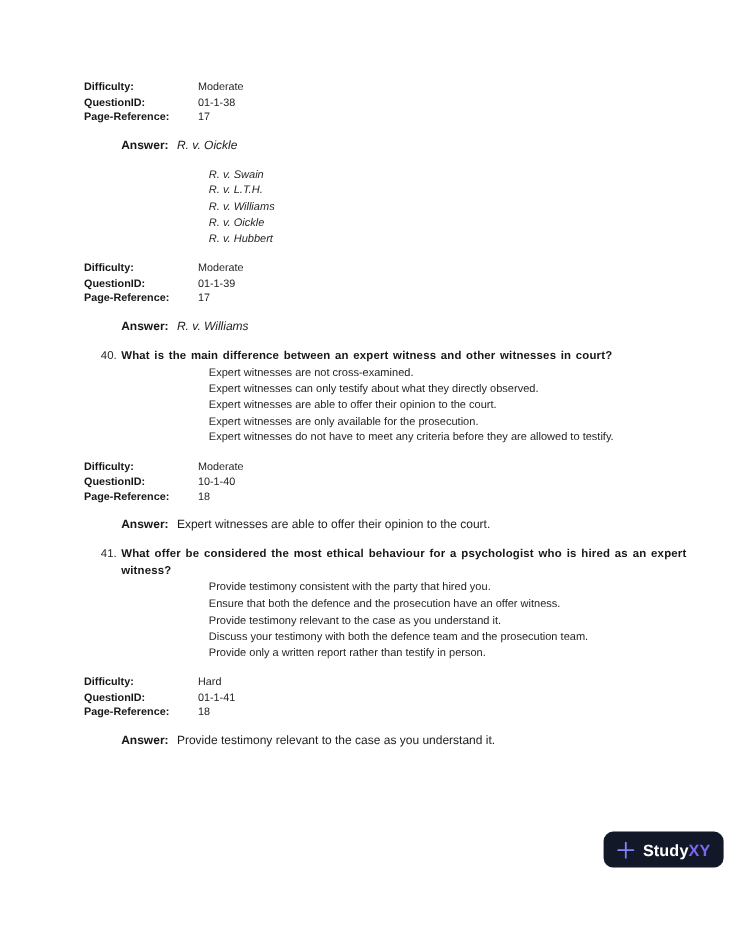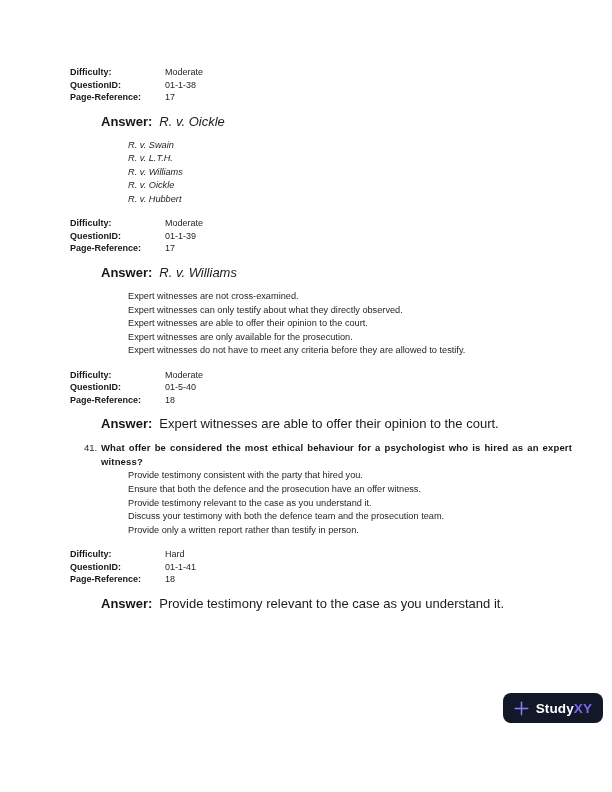--- a/index.html
+++ b/index.html
@@ -27,21 +27,21 @@
     display: inline-block;
     width: 95px;
     font-weight: bold;
     color: #161616;
   }
   .meta-value { color: #1f1f1f; }
 
   
   .answer-row {
     margin: 11px 0 0 31px;
-    font-size: 13px;
+    font-size: 10px;
     line-height: 13px;
   }
   .answer-label { font-weight: bold; color: #161616; }
   .answer-value { margin-left: 7px; }
   .answer-value.italic { font-style: italic; }
 
   
   .question { margin-top: 11px; }
   .q-head { display: flex; margin-left: 14px; }
   .q-number {
@@ -59,20 +59,21 @@
     letter-spacing: 0.15px;
     word-spacing: 1px;
     text-align: justify;
     color: #161616;
   }
   .q-options { margin-left: 58px; }
   .q-option {
     font-size: 9.2px;
     line-height: 13.6px;
     color: #1f1f1f;
+    margin-left: 46px;
   }
   .q-options.italic .q-option { font-style: italic; }
 
   
   .page-number {
     position: absolute;
     left: 0;
     right: 0;
     top: 742px;
     text-align: center;
@@ -142,35 +143,39 @@
     </div>
     <div class="meta-row">
       <span class="meta-label">Page-Reference:</span><span class="meta-value">17</span>
     </div>
   </div>
   <div class="answer-row">
     <span class="answer-label">Answer:</span><span class="answer-value italic">R. v. Williams</span>
   </div>
 
   <div class="question">
+    <div class="q-head">
+      <span class="q-number">40.</span>
+      <div class="q-text">What is the main difference between an expert witness and other witnesses in court?</div>
+    </div>
     <div class="q-options">
       <div class="q-option">Expert witnesses are not cross-examined.</div>
       <div class="q-option">Expert witnesses can only testify about what they directly observed.</div>
       <div class="q-option">Expert witnesses are able to offer their opinion to the court.</div>
       <div class="q-option">Expert witnesses are only available for the prosecution.</div>
       <div class="q-option">Expert witnesses do not have to meet any criteria before they are allowed to testify.</div>
     </div>
   </div>
 
   <div class="meta-block">
     <div class="meta-row">
       <span class="meta-label">Difficulty:</span><span class="meta-value">Moderate</span>
     </div>
     <div class="meta-row">
-      <span class="meta-label">QuestionID:</span><span class="meta-value">01-5-40</span>
+      <span class="meta-label">QuestionID:</span><span class="meta-value">10-1-40</span>
     </div>
     <div class="meta-row">
       <span class="meta-label">Page-Reference:</span><span class="meta-value">18</span>
     </div>
   </div>
   <div class="answer-row">
     <span class="answer-label">Answer:</span><span class="answer-value">Expert witnesses are able to offer their opinion to the court.</span>
   </div>
 
   <div class="question">

